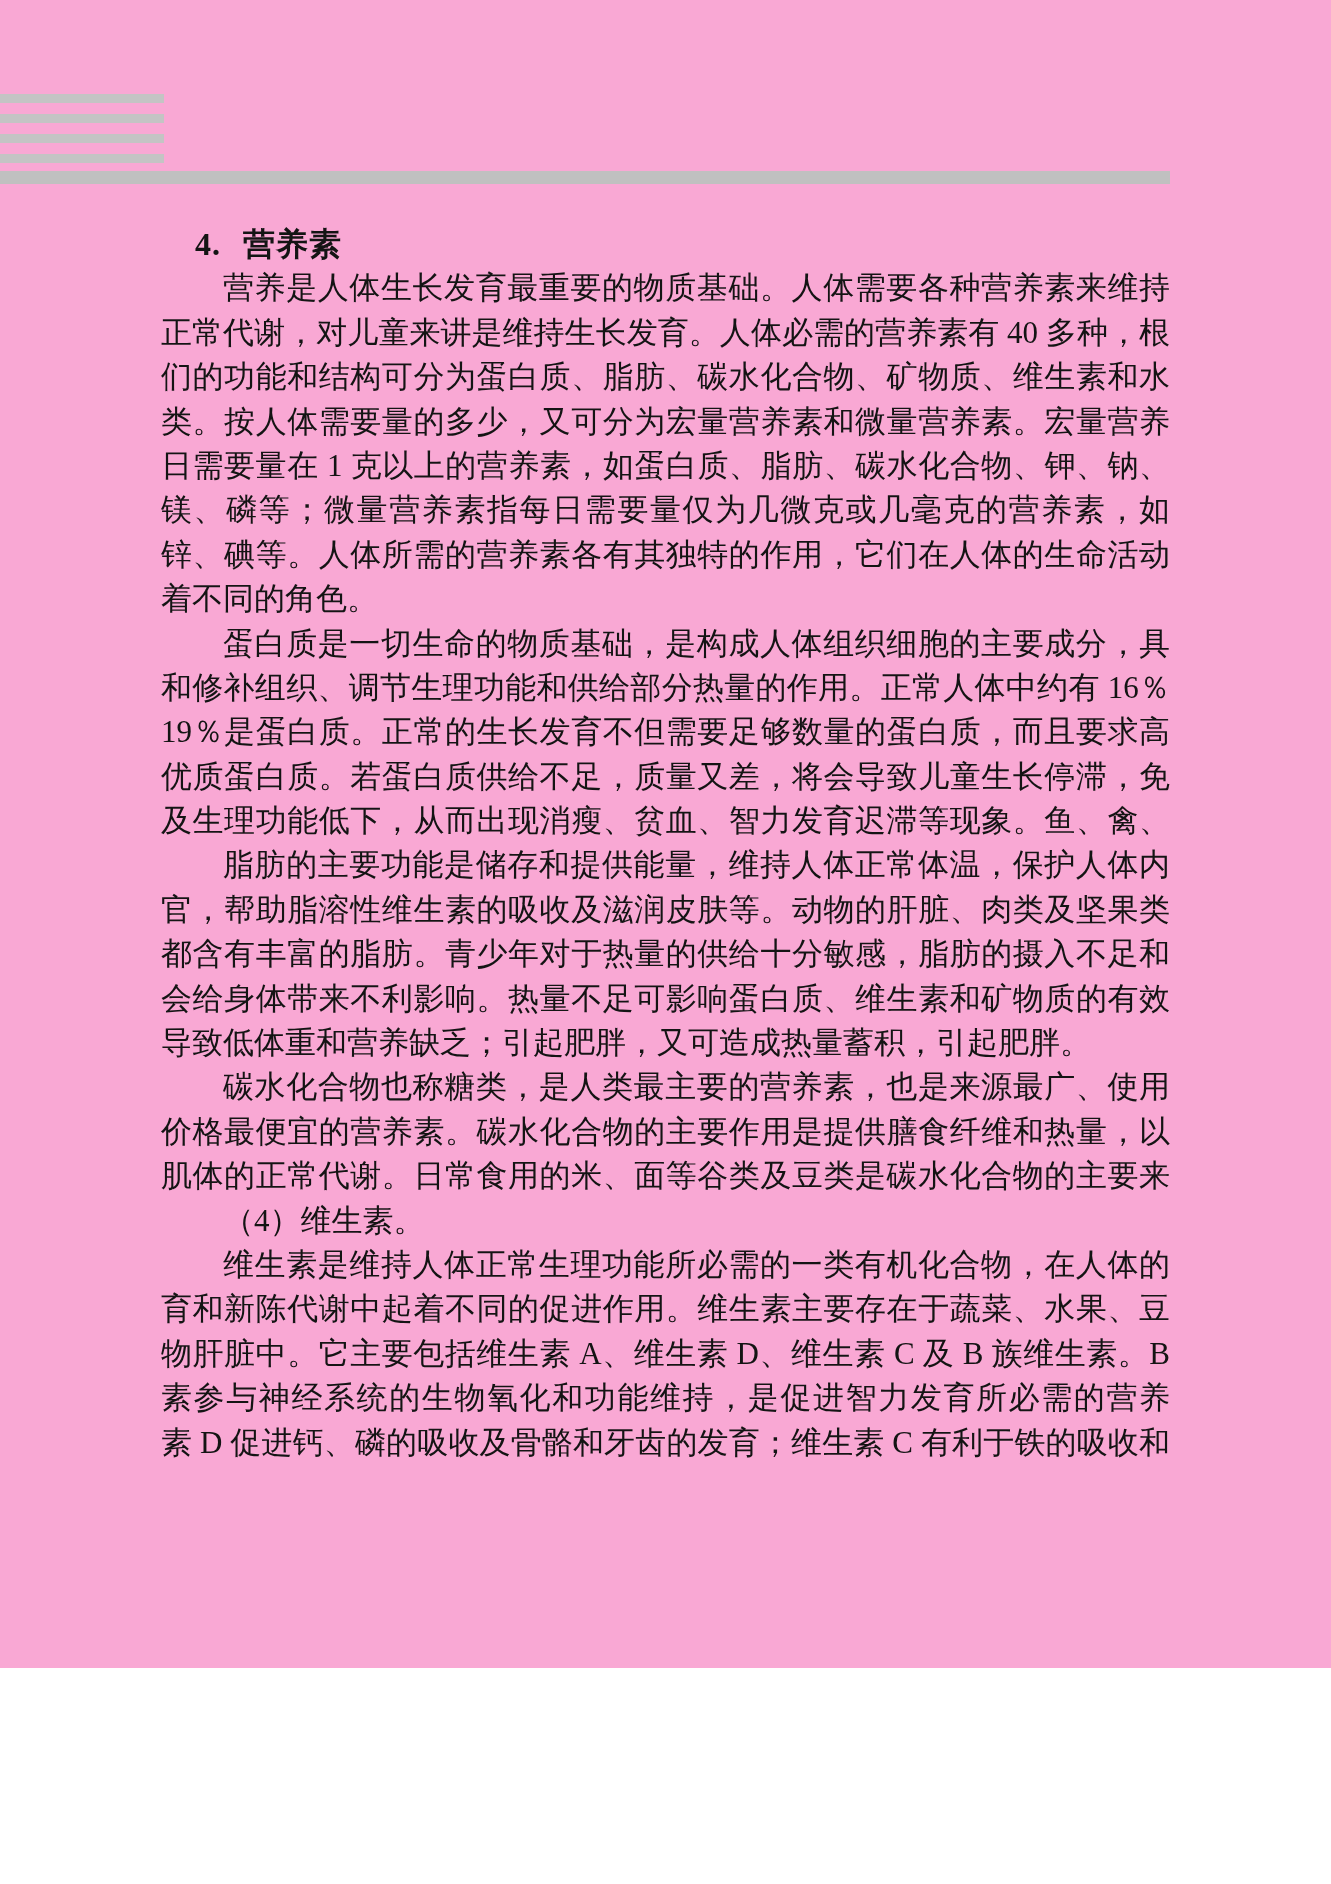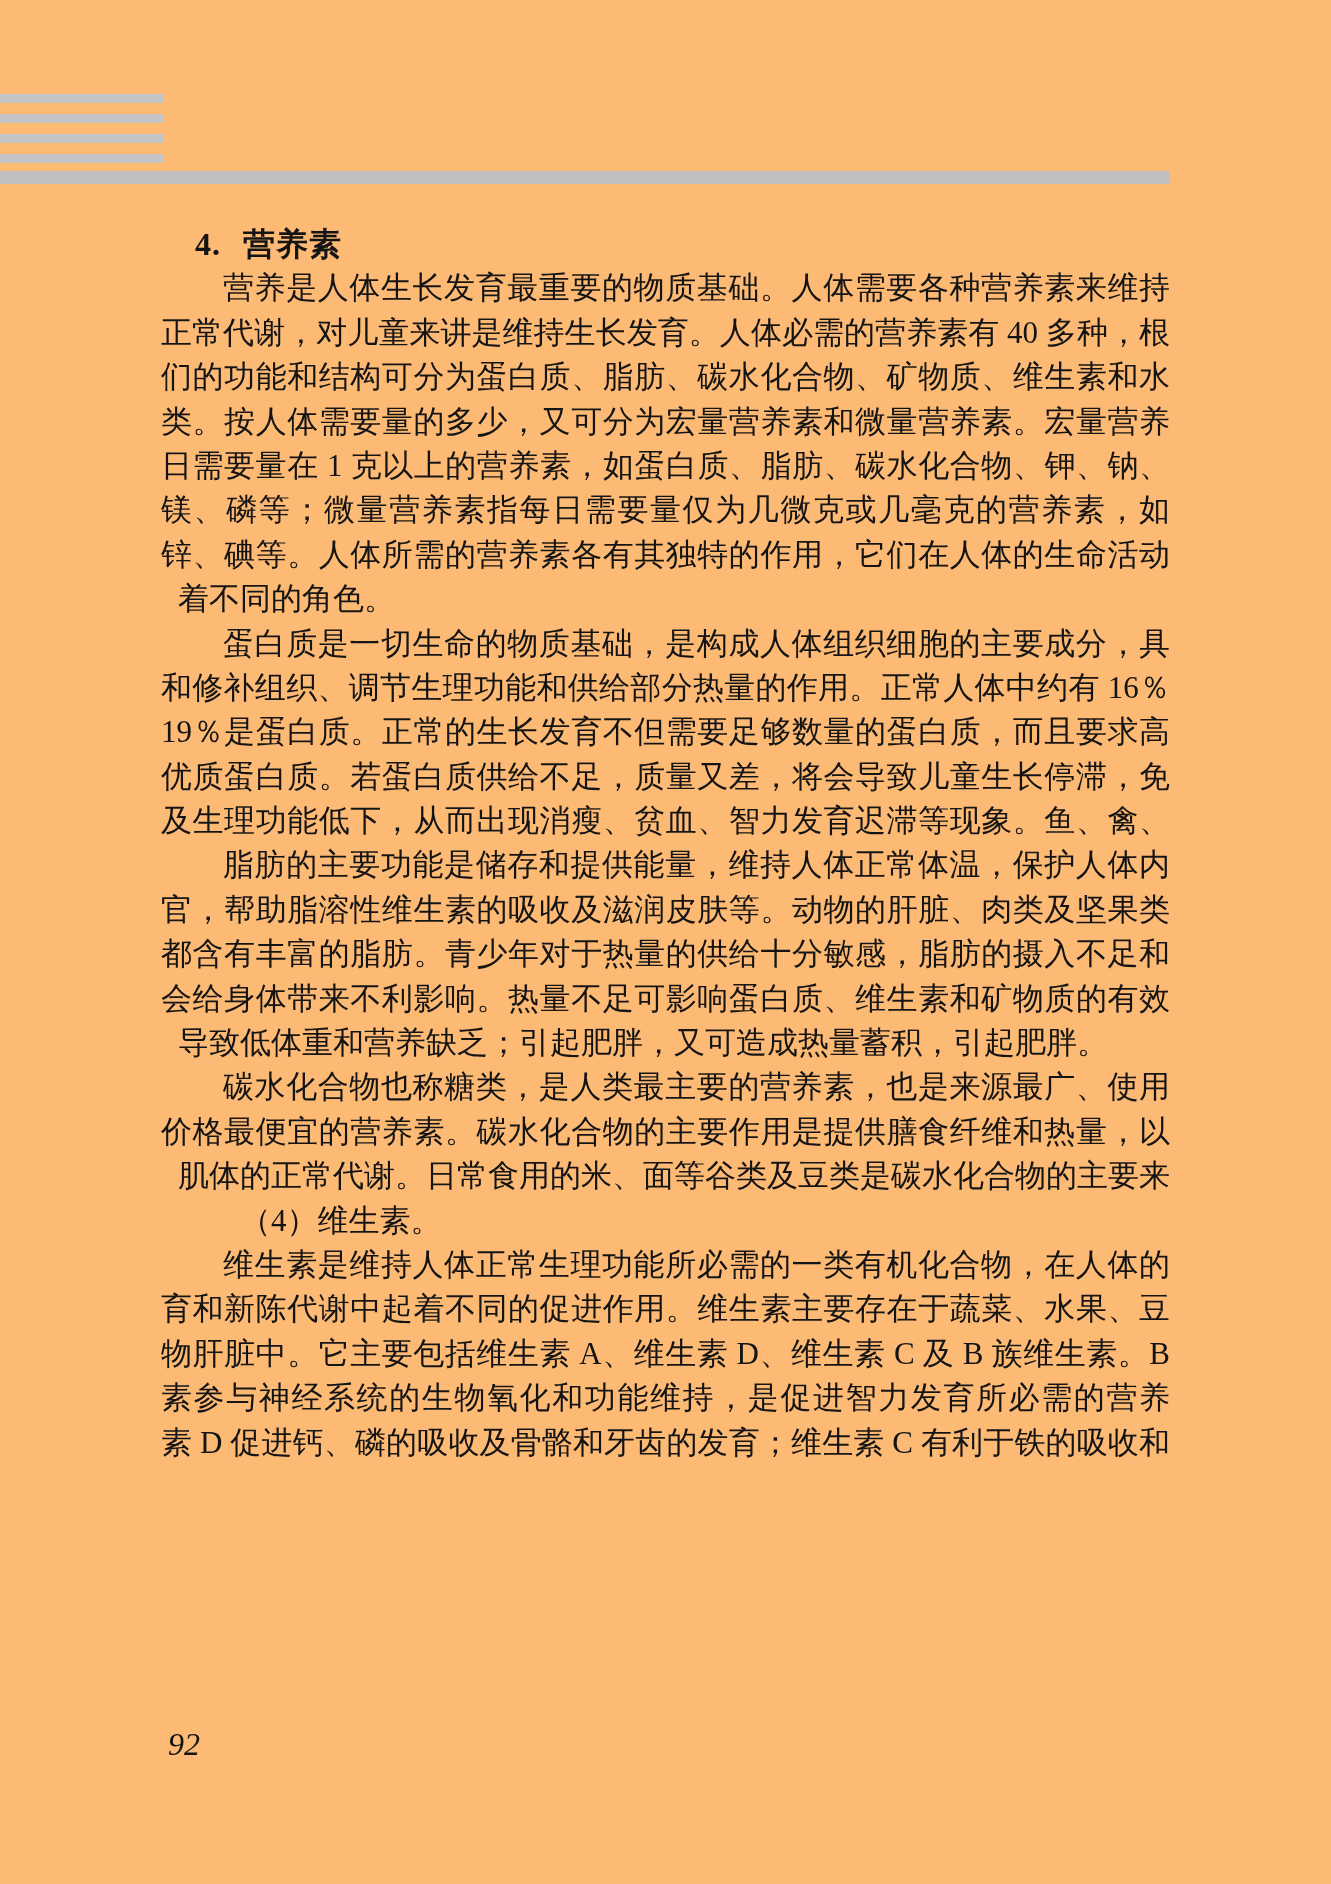--- a/index.html
+++ b/index.html
@@ -1,19 +1,19 @@
 <!DOCTYPE html>
 <html><head>
 <meta charset="utf-8">
 <style>
   html,body{margin:0;padding:0;background:#ffffff;}
   .page{
     position:relative;
-    width:1331px;height:1884px;
-    background:#fdba74;
+    width:1331px;height:1668px;
+    background:#f9a8d4;
     overflow:hidden;
     font-family:"Liberation Serif","DejaVu Serif",serif;
     color:#141414;
   }
   
   .deco-bar{position:absolute;left:0;}
   .bar-s{width:164px;height:9px;}
   .bar-s1{top:94px;}
   .bar-s2{top:114px;}
   .bar-s3{top:134px;}
@@ -34,21 +34,21 @@
   .headline .h-num{margin-right:22px;}
   .line{
     height:44.4px;line-height:44.4px;
     font-size:31px;
     text-align:justify;
     text-align-last:justify;
     text-justify:inter-character;
     overflow:hidden;
   }
   .line.indent{text-indent:62px;}
-  .line.nofill{text-align-last:left;margin-left:17px;}
+  .line.nofill{text-align-last:left;}
   
   .footer-page{
     position:absolute;
     left:168px;top:1727px;
     font-size:32px;font-style:italic;
     line-height:1.1;
   }
 </style>
 </head>
 <body>

